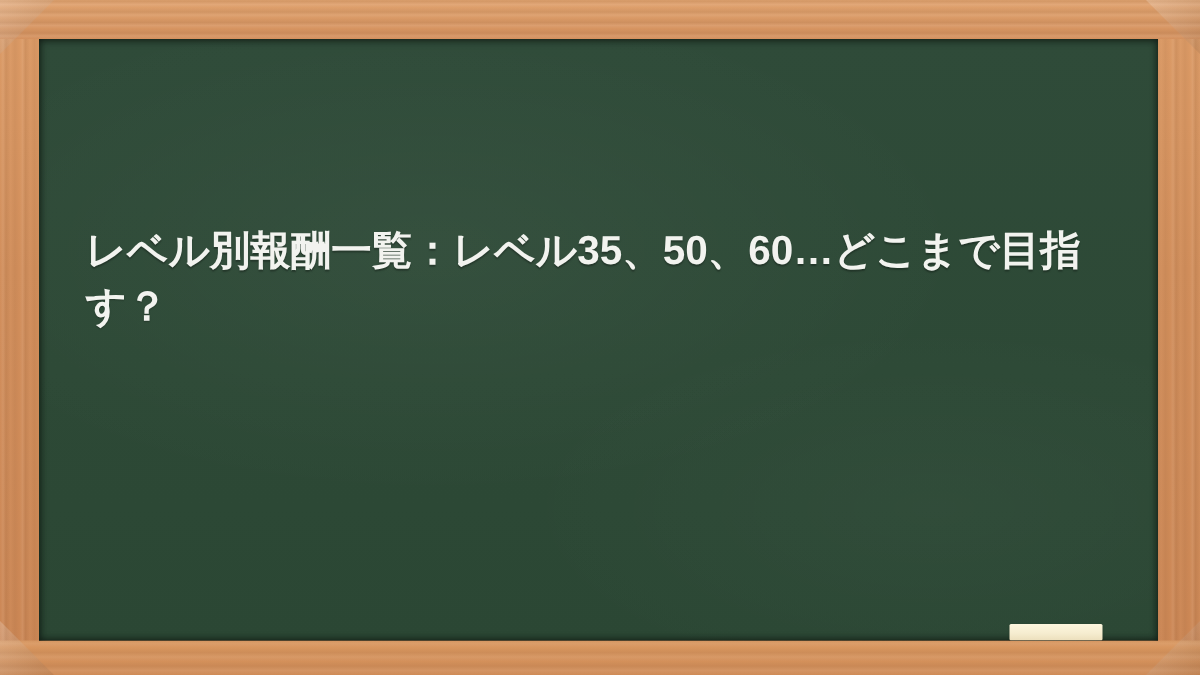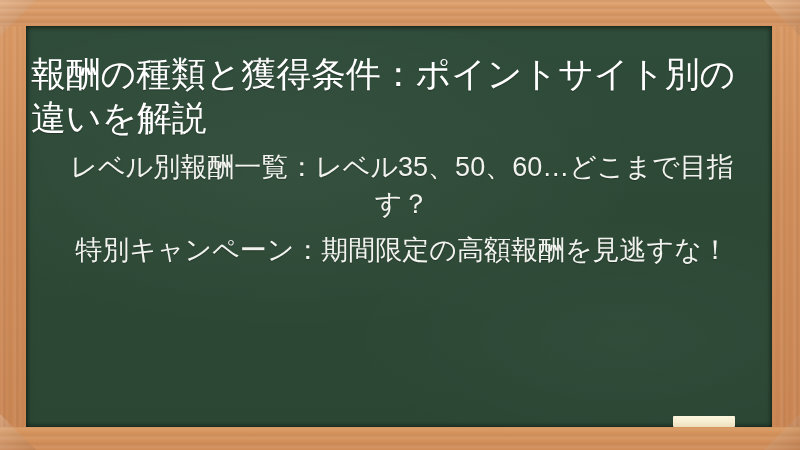--- a/index.html
+++ b/index.html
@@ -117,24 +117,23 @@
     top: 123px;
     width: 690px;
     margin: 0;
     padding: 0;
     list-style: none;
   }
   .topic-item {
     color: #f2f3ef;
     font-size: 27px;
     line-height: 37px;
-    font-weight: 400;
+    font-weight: 700;
     margin: 0 0 9px 0;
     text-shadow: 0 1px 1px rgba(0,0,0,0.28);
-    text-align: center;
   }
 
   
   .chalk-stick {
     position: absolute;
     left: 647px;
     top: 390px;
     width: 62px;
     height: 11px;
     background: linear-gradient(180deg, #fdf6de 0%, #f6edd0 55%, #ecdfbc 100%);
@@ -150,23 +149,21 @@
   <div class="frame"></div>
   <div class="frame-rail-top"></div>
   <div class="frame-rail-bottom"></div>
   <div class="miter tl"></div>
   <div class="miter tr"></div>
   <div class="miter bl"></div>
   <div class="miter br"></div>
 
   <div class="board">
 
-    <h1 class="board-title">報酬の種類と獲得条件：ポイントサイト別の違いを解説</h1>
 
     <ul class="topic-list">
       <li class="topic-item">レベル別報酬一覧：レベル35、50、60…どこまで目指す？</li>
-      <li class="topic-item">特別キャンペーン：期間限定の高額報酬を見逃すな！</li>
     </ul>
 
     <div class="chalk-stick"></div>
 
   </div>
 </div>
 
 </body></html>

